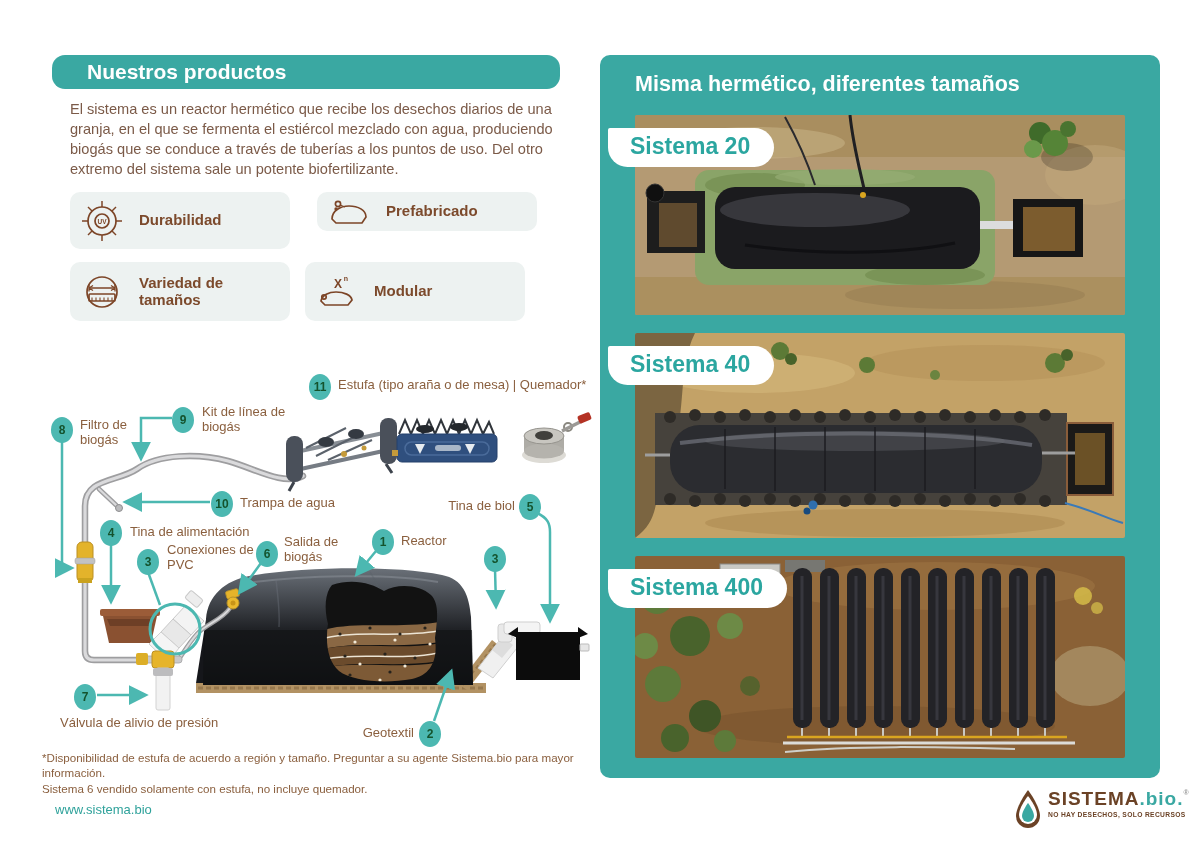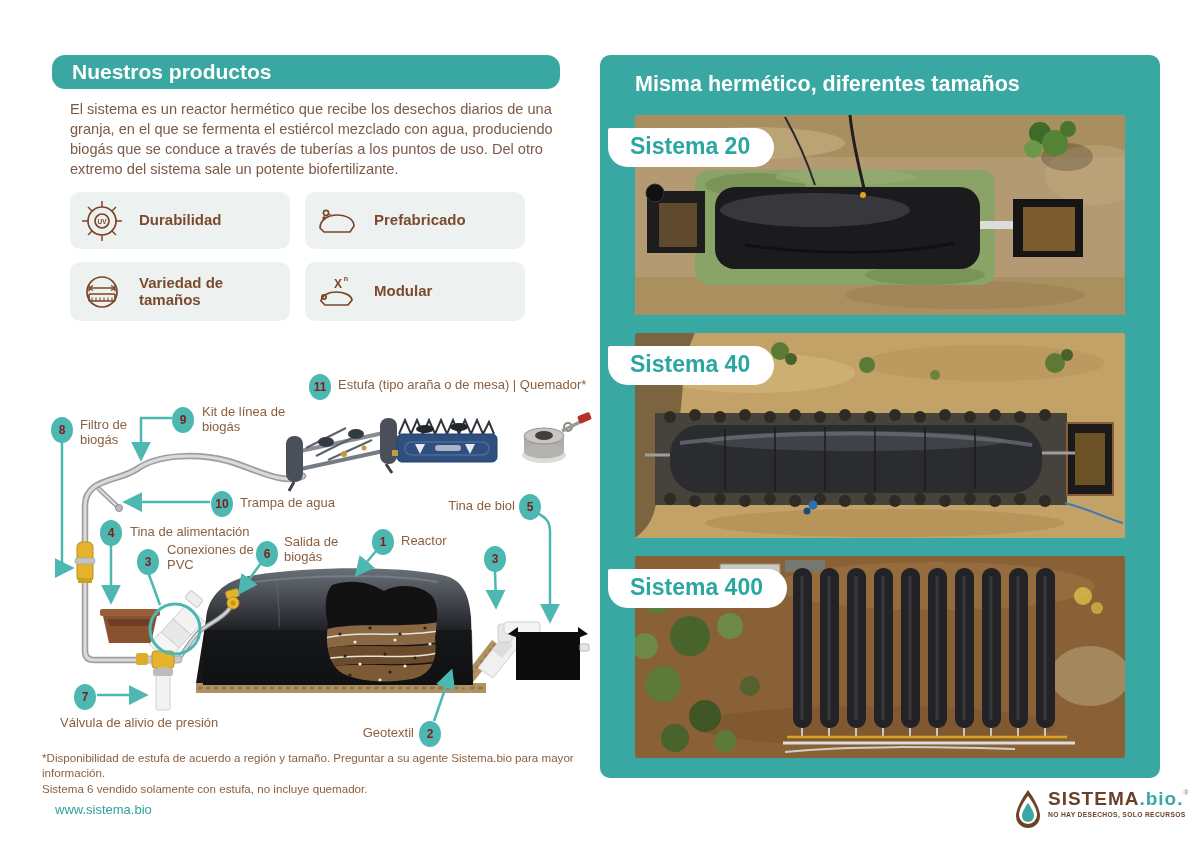--- a/index.html
+++ b/index.html
@@ -9,36 +9,36 @@
     --brown-text:#7b5a48;
     --brown-label:#8a5f3e;
   }
   html,body{margin:0;padding:0;background:#fff;}
   .page{position:relative;width:1200px;height:848px;background:#fff;overflow:hidden;
         font-family:"Liberation Sans", sans-serif;}
 
   
   .banner{position:absolute;left:52px;top:55px;width:508px;height:34px;background:var(--teal);
           border-radius:13px;color:#fff;font-size:21px;font-weight:bold;line-height:34px;
-          padding-left:20px;box-sizing:border-box;}
+          padding-left:35px;box-sizing:border-box;}
   .intro{position:absolute;left:70px;top:100px;width:484px;font-size:14.6px;line-height:1.36;
          color:var(--brown-text);}
   .feature{position:absolute;width:220px;background:#edf2f1;border-radius:10px;display:flex;
            align-items:center;gap:15px;box-sizing:border-box;padding:5px 8px 5px 10px;}
-  .f1{left:70px;top:192px;height:57px}.f2{left:305px;top:192px;height:57px}
+  .f1{left:70px;top:192px;height:57px}.f2{left:317px;top:192px;height:39px}
   .f3{left:70px;top:262px;height:59px}.f4{left:305px;top:262px;height:59px}
   .f5{left:70px;top:332px;height:61px}
   .feature .ficon{flex:0 0 44px;height:44px;}
   .feature .flabel{font-size:15px;font-weight:bold;color:var(--brown-head);line-height:1.13;}
 
   
   .diagram{position:absolute;left:40px;top:372px;width:560px;height:378px;}
   .diagram .scene{position:absolute;left:0;top:0;}
   .badge{position:absolute;width:22px;height:26px;border-radius:50%;background:var(--teal-light);
-         color:#7f1d1d;font-size:12px;font-weight:bold;display:flex;align-items:center;
+         color:#14532d;font-size:12px;font-weight:bold;display:flex;align-items:center;
          justify-content:center;z-index:3;}
   .dlabel{position:absolute;font-size:13px;color:var(--brown-label);line-height:1.18;z-index:3;}
   .b11{left:269px;top:2px}  .l11{left:298px;top:5px;width:266px}
   .b9{left:132px;top:35px}  .l9{left:162px;top:32px;width:88px}
   .b8{left:11px;top:45px}   .l8{left:40px;top:45px;width:62px}
   .b10{left:171px;top:119px}.l10{left:200px;top:123px;width:132px}
   .b4{left:60px;top:148px}  .l4{left:90px;top:152px;width:172px}
   .b3L{left:97px;top:177px} .l3{left:127px;top:170px;width:96px}
   .b6{left:216px;top:169px} .l6{left:244px;top:162px;width:78px}
   .b1{left:332px;top:157px} .l1{left:361px;top:161px;width:72px}

